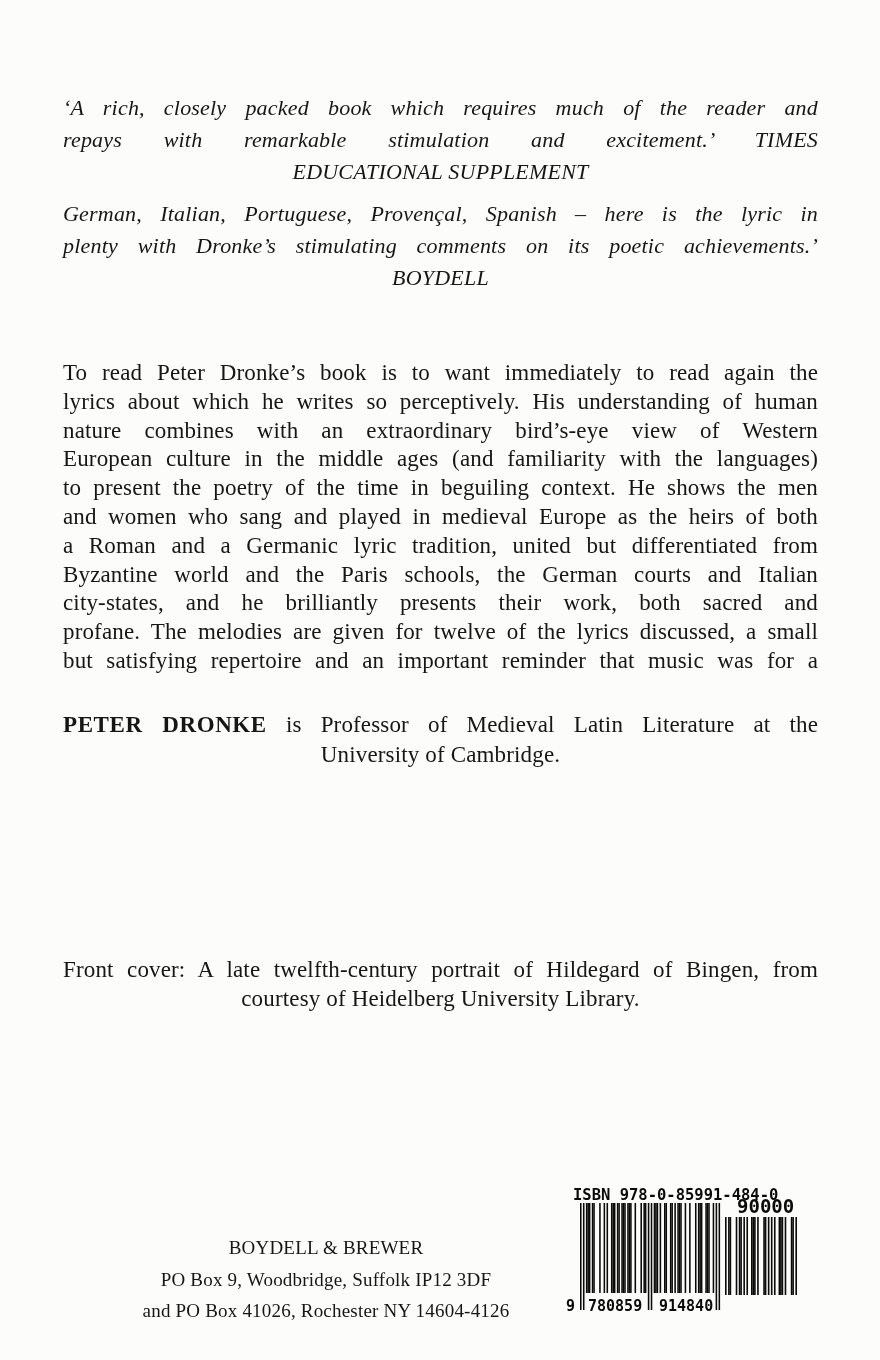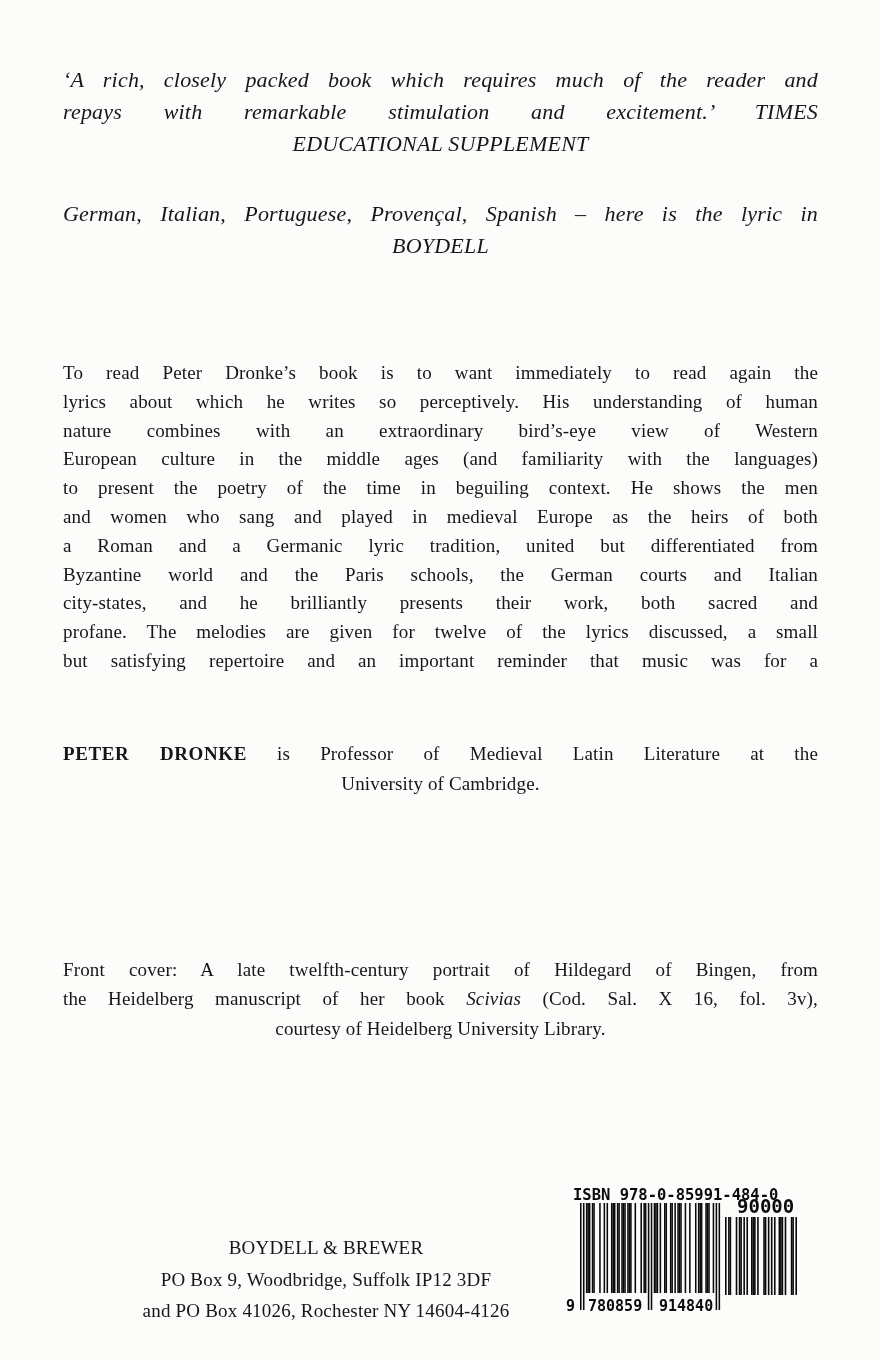--- a/index.html
+++ b/index.html
@@ -15,30 +15,30 @@
   .block { position: absolute; left: 63px; width: 755px; }
   .jline { text-align: justify; text-align-last: justify; }
   .lline { text-align: center; }
 
   .quote {
     font-style: italic;
     font-size: 22px;
     line-height: 31.8px;
     letter-spacing: 0.2px;
   }
-  .q1 { top: 64px; }
+  .q1 { top: 92px; }
   .q2 { top: 198px; }
 
   .bodytext {
-    font-size: 19px;
+    font-size: 23px;
     line-height: 28.8px;
     letter-spacing: 0.15px;
   }
   .desc { top: 359px; }
-  .bio  { top: 739px; line-height: 30px; font-family: Liberation Serif, serif; }
+  .bio  { top: 710px; line-height: 30px; font-family: Liberation Serif, serif; }
   .bio .bold-name { font-weight: 700; letter-spacing: 0.6px; }
   .note { top: 955px; line-height: 29.4px; }
   .note .ital { font-style: italic; }
 
   .publisher {
     position: absolute;
     left: 66px;
     top: 1232px;
     width: 520px;
     font-size: 19px;
@@ -73,20 +73,21 @@
 <div class="page">
 
   <div class="block quote q1">
     <div class="jline">‘A rich, closely packed book which requires much of the reader and</div>
     <div class="jline">repays with remarkable stimulation and excitement.’ TIMES</div>
     <div class="lline">EDUCATIONAL SUPPLEMENT</div>
   </div>
 
   <div class="block quote q2">
     <div class="jline">German, Italian, Portuguese, Provençal, Spanish – here is the lyric in</div>
+    <div class="jline">plenty with Dronke’s stimulating comments on its poetic achievements.’</div>
     <div class="lline">BOYDELL</div>
   </div>
 
   <div class="block bodytext desc">
     <div class="jline">To read Peter Dronke’s book is to want immediately to read again the</div>
     <div class="jline">lyrics about which he writes so perceptively. His understanding of human</div>
     <div class="jline">nature combines with an extraordinary bird’s-eye view of Western</div>
     <div class="jline">European culture in the middle ages (and familiarity with the languages)</div>
     <div class="jline">to present the poetry of the time in beguiling context. He shows the men</div>
     <div class="jline">and women who sang and played in medieval Europe as the heirs of both</div>
@@ -97,21 +98,20 @@
     <div class="jline">but satisfying repertoire and an important reminder that music was for a</div>
   </div>
 
   <div class="block bodytext bio">
     <div class="jline"><span class="bold-name">PETER DRONKE</span><span> is Professor of Medieval Latin Literature at the</span></div>
     <div class="lline">University of Cambridge.</div>
   </div>
 
   <div class="block bodytext note">
     <div class="jline">Front cover: A late twelfth-century portrait of Hildegard of Bingen, from</div>
-    <div class="jline"><span>the Heidelberg manuscript of her book </span><span class="ital">Scivias</span><span> (Cod. Sal. X 16, fol. 3v),</span></div>
     <div class="lline">courtesy of Heidelberg University Library.</div>
   </div>
 
   <div class="publisher">
     <div class="lline">BOYDELL &amp; BREWER</div>
     <div class="lline">PO Box 9, Woodbridge, Suffolk IP12 3DF</div>
     <div class="lline">and PO Box 41026, Rochester NY 14604-4126</div>
   </div>
 
   <div class="barcode-wrap">

